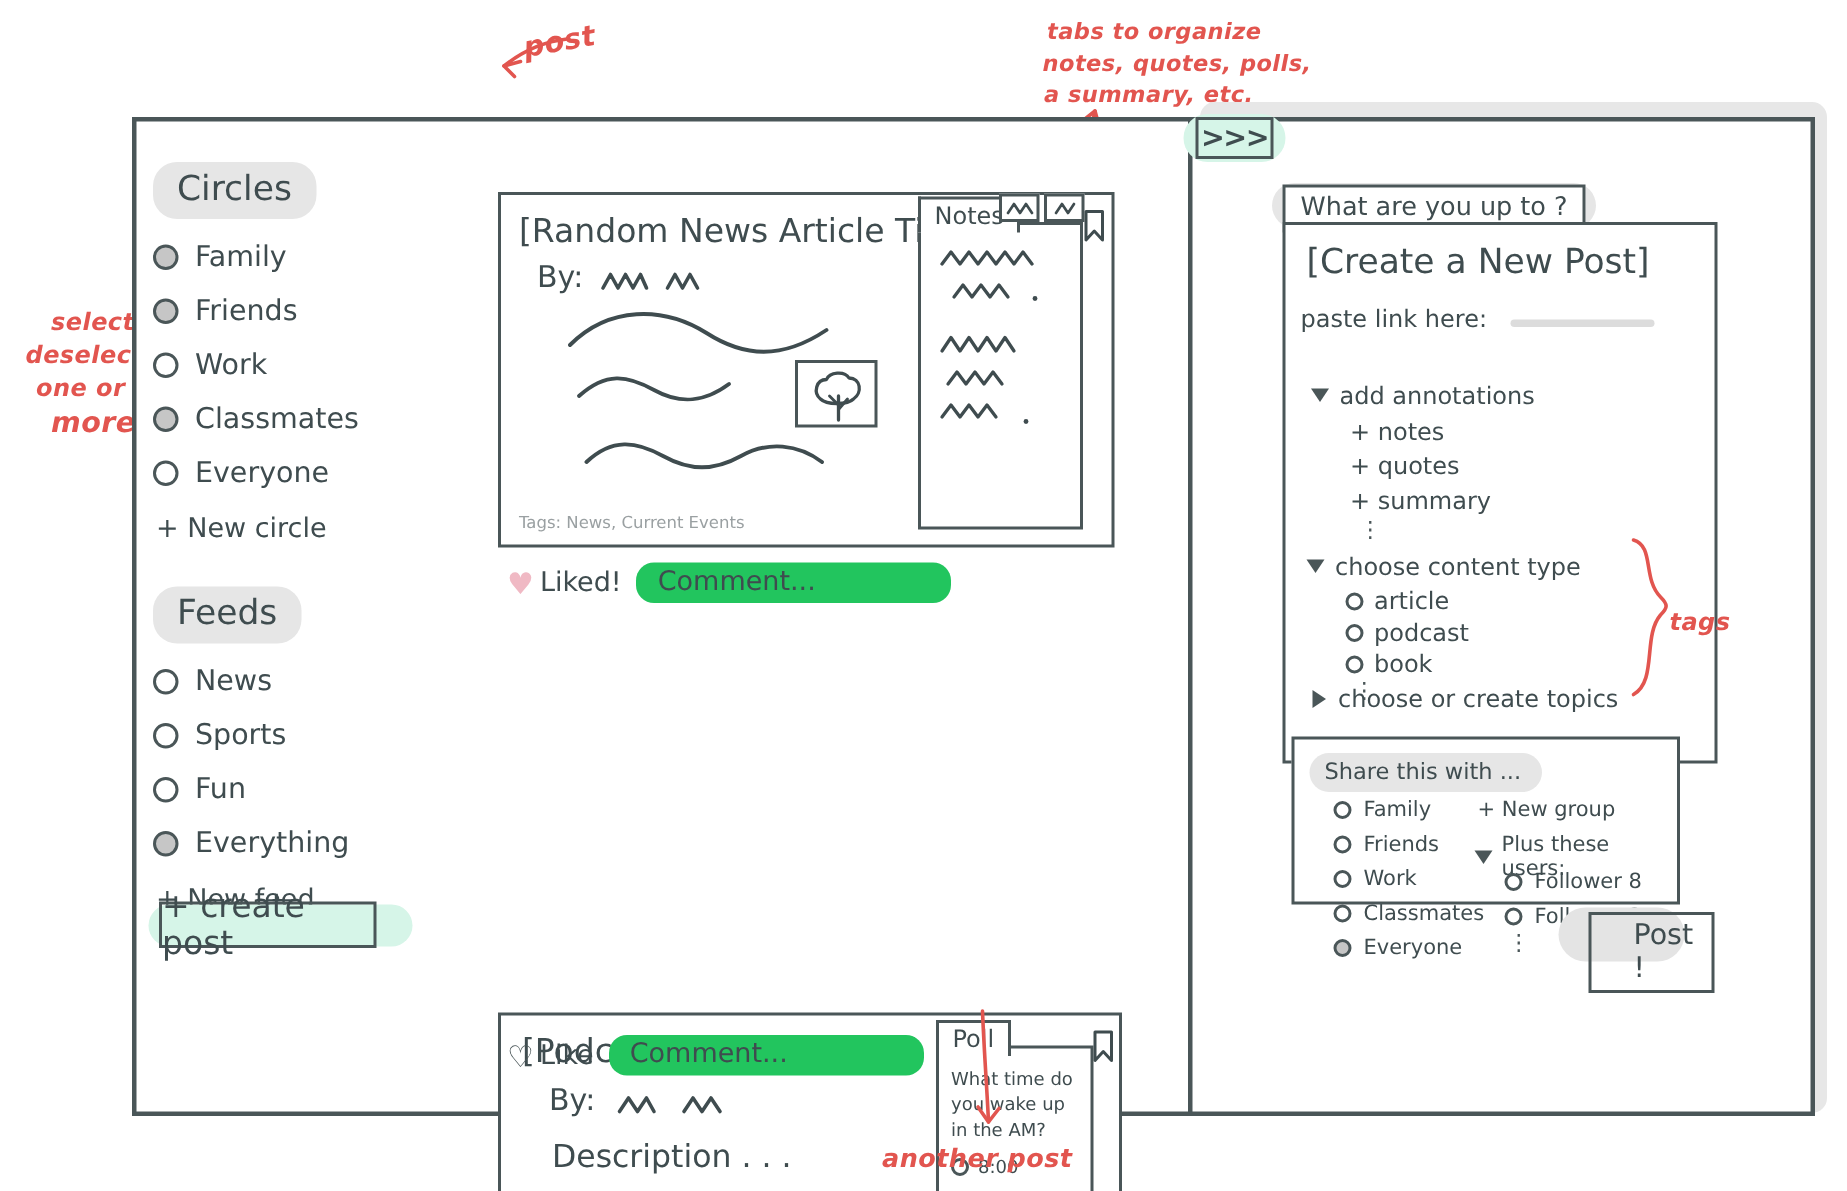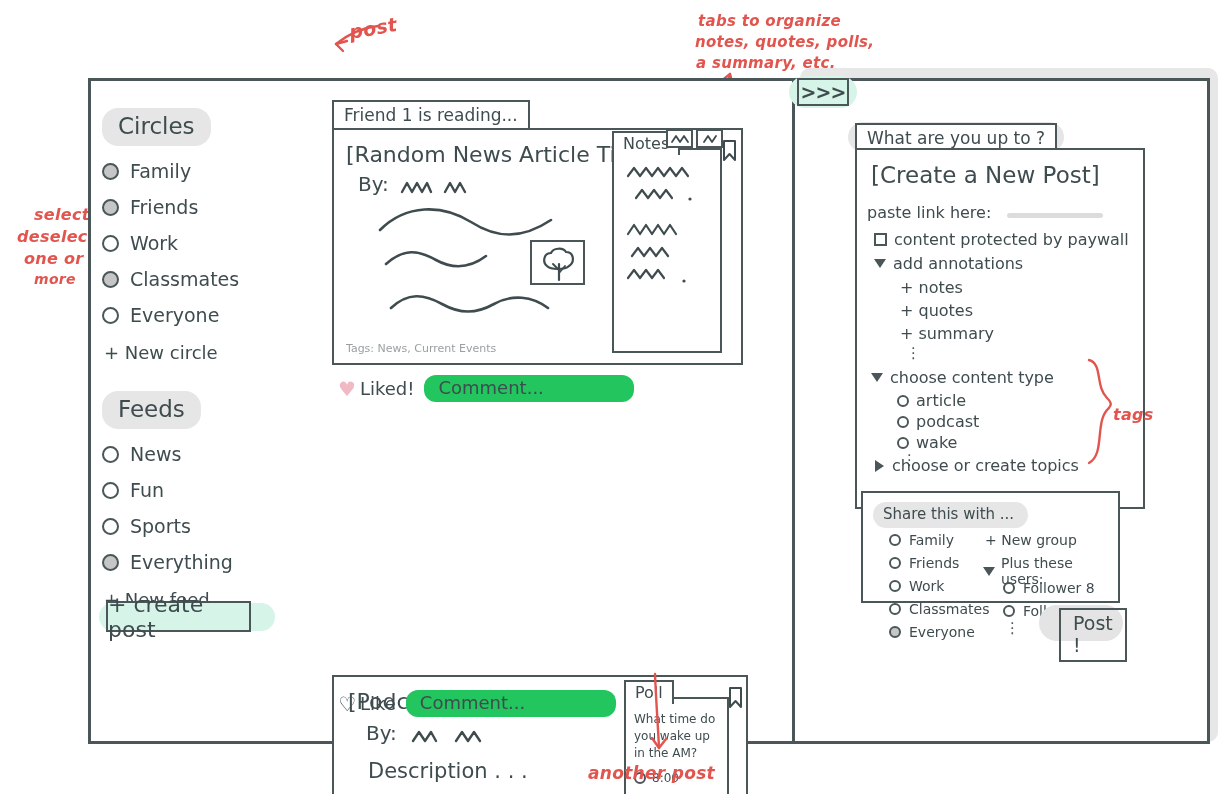--- a/index.html
+++ b/index.html
@@ -130,21 +130,21 @@
   .form-line  { font-size: 16px; color:#3f4c4f; }
   .checkbox-sq { width:13px; height:13px; border:2.2px solid #4a5658; background:#fff; display:inline-block; vertical-align:-1px;}
   .tri-down { display:inline-block; width:0;height:0; border-left:6px solid transparent; border-right:6px solid transparent; border-top:9px solid #4a5658; vertical-align:1px;}
   .tri-right{ display:inline-block; width:0;height:0; border-top:6px solid transparent; border-bottom:6px solid transparent; border-left:9px solid #4a5658; vertical-align:0px;}
   .o-radio { width:12px;height:12px;border-radius:50%;border:2.2px solid #4a5658;background:#fff;display:inline-block;vertical-align:-1px;}
   .o-radio.on{ background:#c6c6c6;}
   .vdots { font-size:15px; color:#4a5658; letter-spacing:0; }
 
   #post-btn {
     position:absolute; border:2.5px solid #4a5658; background:transparent;
-    padding: 2px 12px 4px 12px; font-size:19px; color:#3f4c4f; cursor:pointer;
+    padding: 2px 12px 4px 28px; font-size:19px; color:#3f4c4f; cursor:pointer;
   }
   #post-btn-glow { position:absolute; background:#e4e4e4; border-radius:18px; }
 
   svg { display:block; overflow: visible; }
 </style>
 </head>
 <body>
 
 <div id="root">
 
@@ -172,21 +172,21 @@
     <path d="M 8 28 L 19 26 M 8 28 L 15 34" stroke="#e2554f" stroke-width="2.4" fill="none" stroke-linecap="round"></path>
   </svg>
   <svg class="abs" style="left:290px; top:215px; width:90px; height:60px;">
     <path d="M 2 2 C 25 14, 50 28, 72 44" stroke="#e2554f" stroke-width="2.4" fill="none" stroke-linecap="round"></path>
     <path d="M 72 44 L 60 42 M 72 44 L 69 32" stroke="#e2554f" stroke-width="2.4" fill="none" stroke-linecap="round"></path>
   </svg>
 
   <div class="abs annot" style="left:34px; top:205px; font-size:16px;">select/</div>
   <div class="abs annot" style="left:17px; top:227px; font-size:16px;">deselect</div>
   <div class="abs annot" style="left:24px; top:249px; font-size:16px;">one or</div>
-  <div class="abs annot" style="left:34px; top:271px; font-size:14px;">more</div>
+  <div class="abs annot" style="left:34px; top:271px; font-size:19px;">more</div>
   <svg class="abs" style="left:92px; top:172px; width:28px; height:130px;">
     <path d="M 22 2 C 10 4, 16 28, 6 40 C 2 44, 2 46, 6 50 C 16 62, 10 110, 22 126" stroke="#e2554f" stroke-width="2.4" fill="none" stroke-linecap="round" stroke-linejoin="round"></path>
   </svg>
 
   <div class="abs" id="app-frame"></div>
 
   <div class="abs" id="sidebar">
 
     <div class="pill-head">Circles</div>
 
@@ -215,37 +215,36 @@
     <div style="height:28px;"></div>
 
     <div class="pill-head">Feeds</div>
 
     <div class="radio-row">
       <span class="radio"></span>
       <span class="radio-label">News</span>
     </div>
     <div class="radio-row">
       <span class="radio"></span>
+      <span class="radio-label">Sports</span>
+    </div>
+    <div class="radio-row">
+      <span class="radio"></span>
       <span class="radio-label">Fun</span>
-    </div>
-    <div class="radio-row">
-      <span class="radio"></span>
-      <span class="radio-label">Sports</span>
     </div>
     <div class="radio-row">
       <span class="radio on"></span>
       <span class="radio-label">Everything</span>
     </div>
     <div class="add-row">+ New feed</div>
   </div>
 
   <div class="abs" id="create-post-glow"></div>
   <div class="abs" id="create-post-btn">+ create post</div>
 
-  <div class="abs card-tab" style="left:332px; top:100px;">Friend 1 is reading...</div>
   <div class="abs card-body" style="left:332px; top:128px; width:411px; height:237px;">
 
     <div class="abs card-title" style="left:12px; top:12px;">[Random News Article Title]</div>
     <div class="abs card-by" style="left:24px; top:42px;">By:</div>
 
     <svg class="abs" style="left:67px; top:52px; width:90px; height:16px;">
       <path d="M 1 10 l 5 -9 l 5 9 l 5 -9 l 5 9 l 5 -9 l 4 9" stroke="#3f4c4f" stroke-width="2.4" fill="none" stroke-linecap="round" stroke-linejoin="round"></path>
       <path d="M 44 10 l 5 -9 l 5 9 l 5 -9 l 5 9" stroke="#3f4c4f" stroke-width="2.4" fill="none" stroke-linecap="round" stroke-linejoin="round"></path>
     </svg>
 
@@ -353,24 +352,20 @@
   <div class="abs panel-head-pill" style="left:848px; top:122px; width:216px; height:30px;"></div>
   <div class="abs panel-head-box" style="left:855px; top:123px;">What are you up to ?</div>
 
   <div class="abs panel-box" style="left:855px; top:148px; width:290px; height:361px;text-align:right;">
 
     <div class="abs form-title" style="left:14px; top:12px;">[Create a New Post]</div>
 
     <div class="abs form-line" style="left:10px; top:53px;">paste link here:</div>
     <div class="abs" style="left:150px; top:63px; width:96px; height:5px; background:#dcdcdc; border-radius:3px;"></div>
 
-    <div class="abs form-line" style="left:17px; top:80px; display:flex; align-items:center; gap:7px;">
-      <span class="checkbox-sq"></span>
-      <span>content protected by paywall</span>
-    </div>
 
     <div class="abs form-line" style="left:17px; top:104px; display:flex; align-items:center; gap:7px;">
       <span class="tri-down"></span>
       <span>add annotations</span>
     </div>
     <div class="abs form-line" style="left:43px; top:128px;">+ notes</div>
     <div class="abs form-line" style="left:43px; top:151px;">+ quotes</div>
     <div class="abs form-line" style="left:43px; top:174px;">+ summary</div>
     <div class="abs vdots" style="left:49px; top:194px;">⋮</div>
 
@@ -381,21 +376,21 @@
     <div class="abs form-line" style="left:40px; top:241px; display:flex; align-items:center; gap:7px;">
       <span class="o-radio"></span>
       <span>article</span>
     </div>
     <div class="abs form-line" style="left:40px; top:262px; display:flex; align-items:center; gap:7px;">
       <span class="o-radio"></span>
       <span>podcast</span>
     </div>
     <div class="abs form-line" style="left:40px; top:283px; display:flex; align-items:center; gap:7px;">
       <span class="o-radio"></span>
-      <span>wake</span>
+      <span>book</span>
     </div>
     <div class="abs vdots" style="left:45px; top:301px;">⋮</div>
 
     <div class="abs form-line" style="left:18px; top:307px; display:flex; align-items:center; gap:8px; top:306px;">
       <span class="tri-right"></span>
       <span>choose or create topics</span>
     </div>
   </div>
 
   <svg class="abs" style="left:1085px; top:358px; width:30px; height:110px;">

